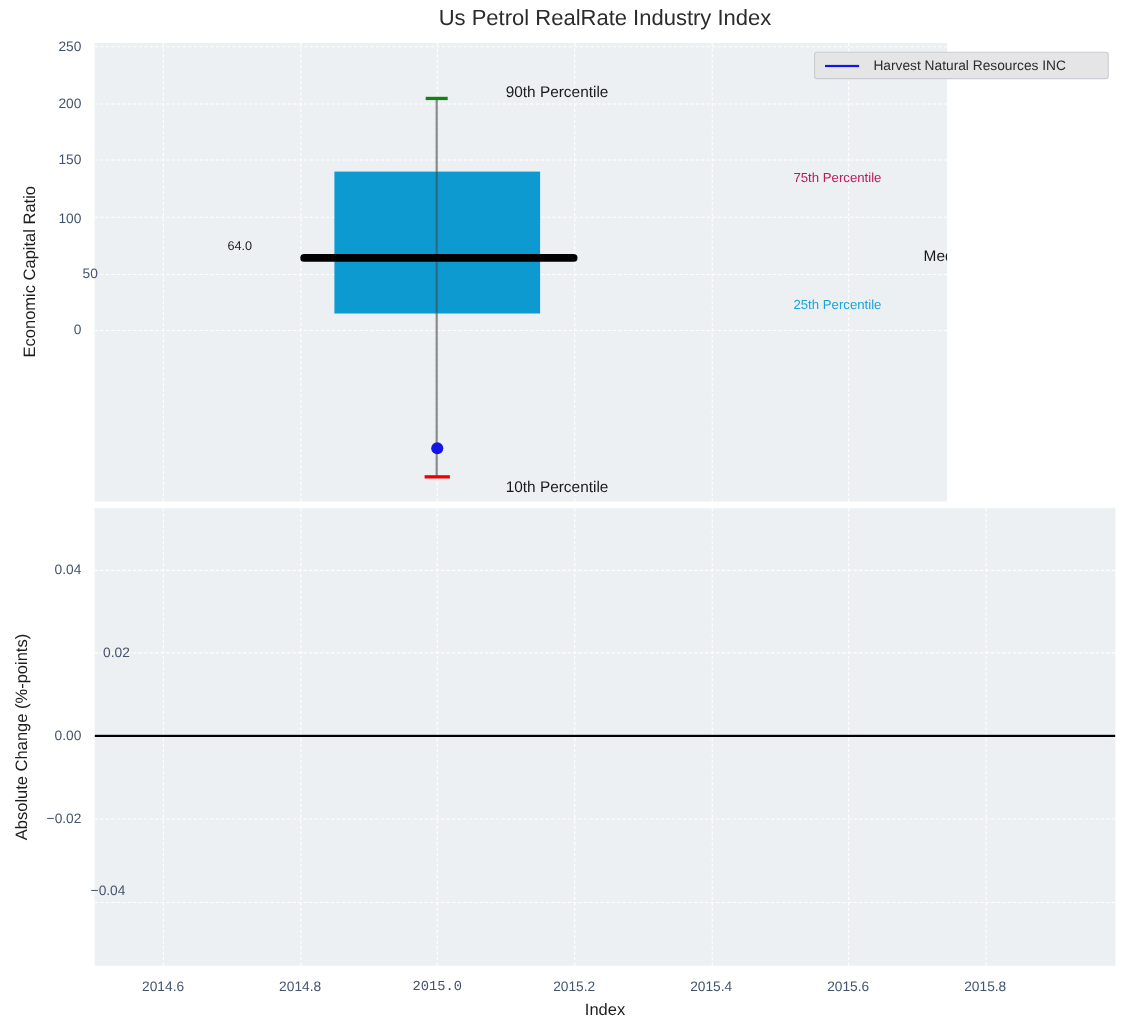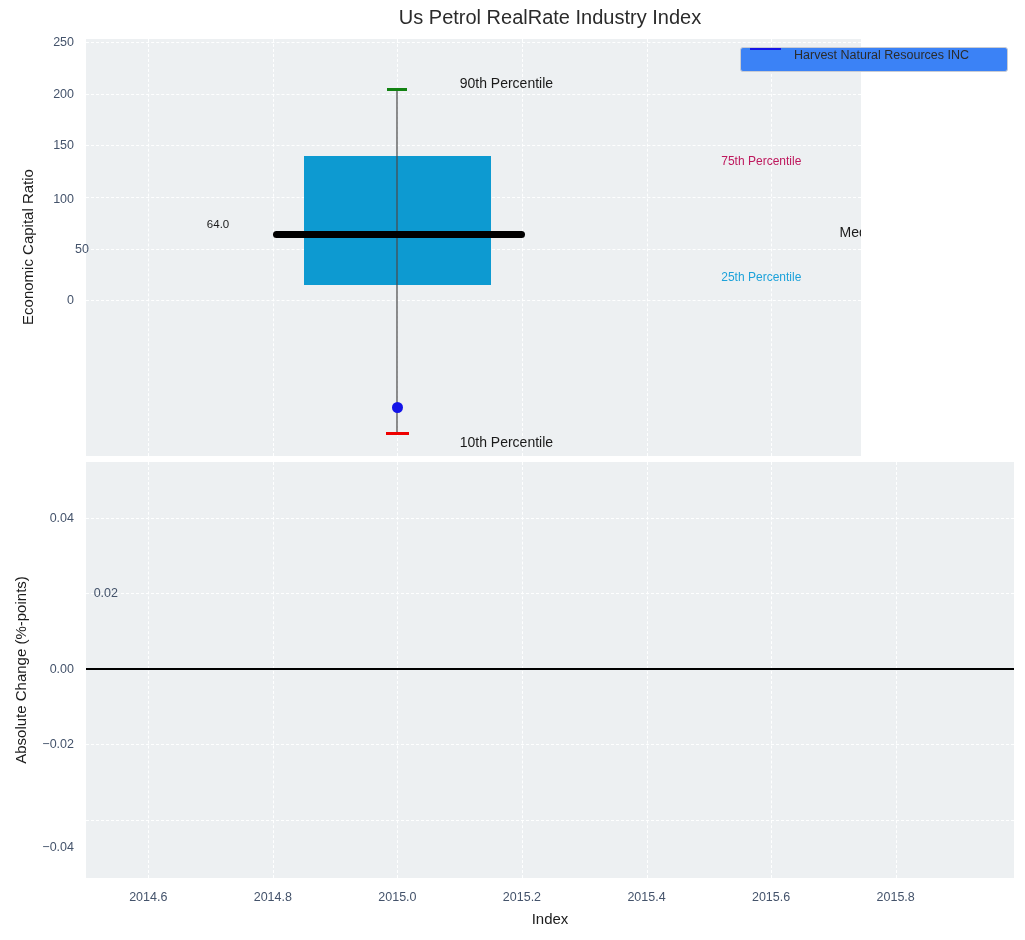--- a/index.html
+++ b/index.html
@@ -16,22 +16,22 @@
          border-left:1.5px dashed rgba(255,255,255,.95);}
   .ytick{position:absolute;left:0;text-align:right;font-size:12.5px;color:#44536b;
          height:18px;line-height:18px;}
   .xtick{position:absolute;top:890px;width:80px;text-align:center;
          font-size:12.5px;color:#44536b;}
   .ylab{position:absolute;white-space:nowrap;font-size:15px;color:#1c1c1c;
         transform:translate(-50%,-50%) rotate(-90deg);}
   .xlab{position:absolute;left:86px;top:910px;width:928px;text-align:center;
         font-size:15px;color:#1c1c1c;}
   .legend{position:absolute;left:740px;top:47px;width:268px;height:25px;
-          background:#3b82f6;border:1px solid #c9ccd3;border-radius:3px;
-          display:flex;box-sizing:border-box;}
+          background:#e5e5e5;border:1px solid #c9ccd3;border-radius:3px;
+          display:flex;align-items:center;box-sizing:border-box;}
   .legend-line{display:inline-block;width:31px;height:0;border-top:2.5px solid;
                margin-left:9px;}
   .legend-text{font-size:12.5px;color:#2b2b2b;margin-left:13px;white-space:nowrap;}
   .mark{position:absolute;}
   .anno{position:absolute;white-space:nowrap;}
 </style>
 </head>
 <body>
 
 <div class="fig">
@@ -87,24 +87,24 @@
       <div class="ytick" style="width: 74px; top: 33.0965px;">250</div>
       <div class="ytick" style="width: 74px; top: 84.7054px;">200</div>
       <div class="ytick" style="width: 74px; top: 136.314px;">150</div>
       <div class="ytick" style="width: 74px; top: 190px;">100</div>
       <div class="ytick" style="width: 74px; top: 239.532px; padding-left: 15px;">50</div>
       <div class="ytick" style="width: 74px; top: 291.141px;">0</div>
       <div class="ytick" style="width: 74px; top: 508.869px;">0.04</div>
       <div class="ytick" style="width: 74px; top: 584.368px; padding-left: 44px;">0.02</div>
       <div class="ytick" style="width: 74px; top: 659.868px;">0.00</div>
       <div class="ytick" style="width: 74px; top: 735.367px;">−0.02</div>
-      <div class="ytick" style="width: 74px; top: 838px;">−0.04</div>
+      <div class="ytick" style="width: 74px; top: 801px; padding-left: 40px;">−0.04</div>
       <div class="xtick" style="left: 108.282px;">2014.6</div>
       <div class="xtick" style="left: 232.846px;">2014.8</div>
-      <div class="xtick" style="left: 357.409px;">2015.0</div>
+      <div class="xtick" style="left: 357.409px; font-family: Liberation Mono, monospace;">2015.0</div>
       <div class="xtick" style="left: 481.973px;">2015.2</div>
       <div class="xtick" style="left: 606.537px;">2015.4</div>
       <div class="xtick" style="left: 731.101px;">2015.6</div>
       <div class="xtick" style="left: 855.664px;">2015.8</div>
     </div>
 
   <div class="legend">
     <span class="legend-line" id="legend-line" style="border-top-color: rgb(20, 20, 232);"></span>
     <span class="legend-text">Harvest Natural Resources INC</span>
   </div>

